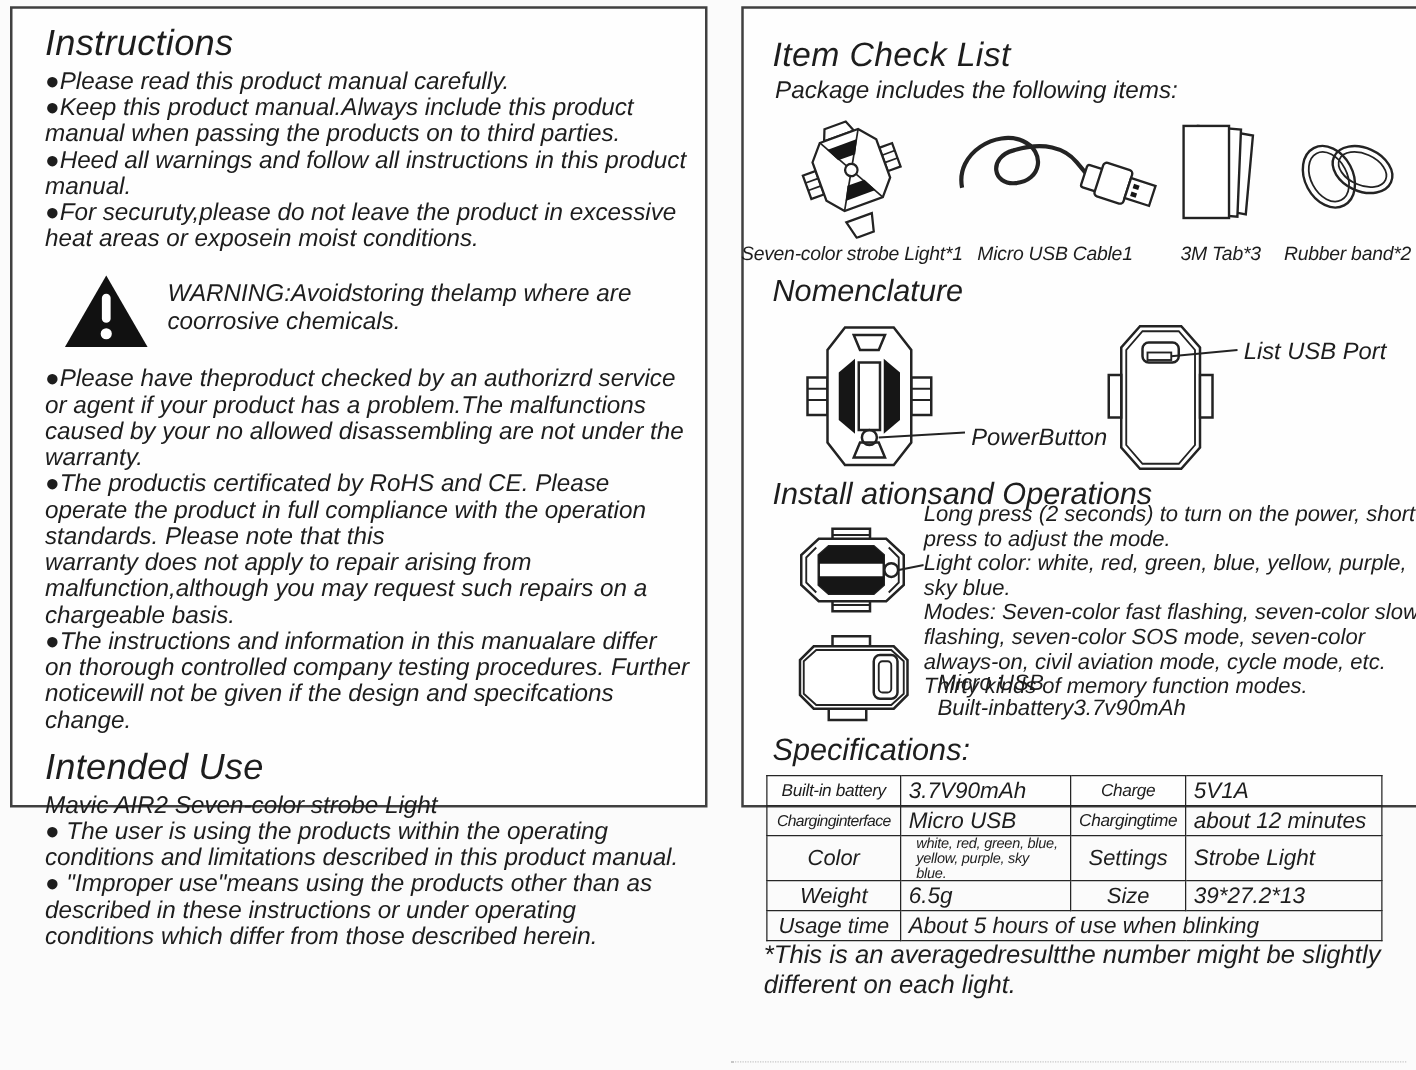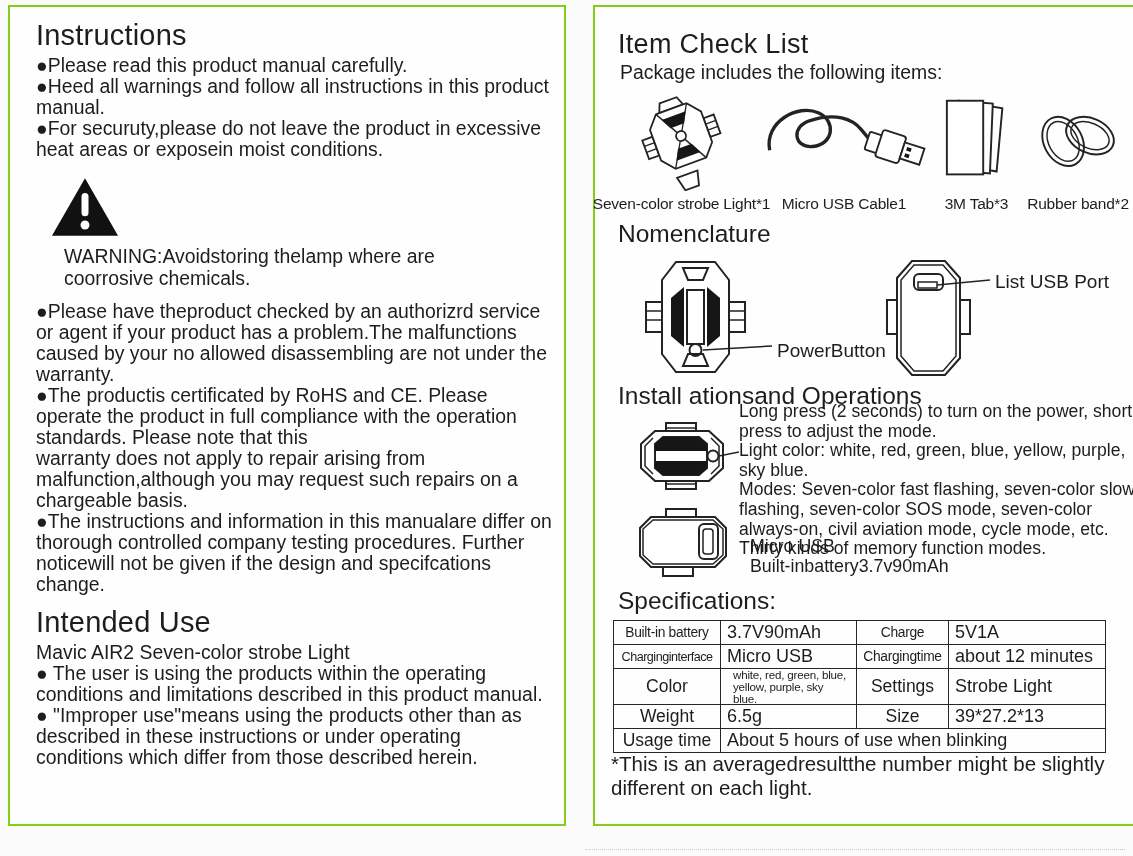--- a/index.html
+++ b/index.html
@@ -1,29 +1,29 @@
 <!DOCTYPE html>
 <html><head>
 <meta charset="utf-8">
 <style>
   html,body{margin:0;padding:0;}
   body{
     width:1133px;height:856px;position:relative;background:#fbfbfb;
     font-family:"Liberation Sans","DejaVu Sans",sans-serif;color:#1d1d1d;
     -webkit-font-smoothing:antialiased;overflow:hidden;
   }
-  .page{position:absolute;top:5px;height:821px;background:#fefefe;border:2px solid #84cc16;box-sizing:border-box;}
+  .page{position:absolute;top:5px;height:641px;background:#fefefe;border:2px solid #404040;box-sizing:border-box;font-style:italic;}
   .page-left{left:8px;width:558px;}
   .page-right{left:593px;width:548px;}
   
   .lp-inner{padding:12px 12px 0 26px;}
   h1.doc{font-size:29px;font-weight:400;margin:0 0 3px 0;letter-spacing:.2px;}
   h2.doc{font-size:29px;font-weight:400;margin:11px 0 3px 0;letter-spacing:.2px;}
   p.body{font-size:19.4px;line-height:21px;margin:0;white-space:pre-wrap;max-width:530px;}
-  .warning-row{display:flex;align-items:flex-start;margin:16px 0 12px 14px;flex-direction:column;}
+  .warning-row{display:flex;align-items:flex-start;margin:16px 0 12px 14px;}
   .warning-row svg{flex:0 0 auto;}
   .warning-text{font-size:19.4px;line-height:22px;margin:6px 0 0 14px;max-width:408px;}
   
   .rp{position:absolute;}
   .h-icl{left:23px;top:22px;font-size:27px;font-weight:400;letter-spacing:.3px;}
   .icl-sub{left:25px;top:54px;font-size:19.4px;}
   .items-row{left:10px;top:80px;width:528px;display:flex;align-items:flex-end;}
   .item{display:flex;flex-direction:column;align-items:center;}
   .item .art{height:104px;display:flex;align-items:center;justify-content:center;}
   .item .lbl{font-size:15.5px;letter-spacing:-.2px;white-space:nowrap;margin-top:4px;}
@@ -53,20 +53,21 @@
   svg .fw{fill:#fff;stroke:#232323;stroke-width:2;}
   svg .fb{fill:#161616;stroke:none;}
 </style>
 </head>
 <body>
 
 <div class="page page-left">
   <div class="lp-inner">
     <h1 class="doc">Instructions</h1>
     <p class="body">●Please read this product manual carefully.</p>
+    <p class="body">●Keep this product manual.Always include this product manual when passing the products on to third parties.</p>
     <p class="body">●Heed all warnings and follow all instructions in this product manual.</p>
     <p class="body">●For securuty,please do not leave the product in excessive heat areas or exposein moist conditions.</p>
 
     <div class="warning-row">
       <svg width="70" height="63" viewBox="0 0 72 64">
         <polygon points="36,2 70,61 2,61" fill="#111"></polygon>
         <rect x="32.4" y="17" width="7.2" height="24" rx="3.6" fill="#fff"></rect>
         <circle cx="36" cy="50" r="4.6" fill="#fff"></circle>
       </svg>
       <p class="warning-text">WARNING:Avoidstoring thelamp where are coorrosive chemicals.</p>

